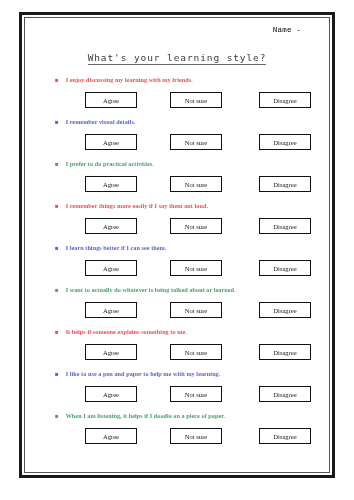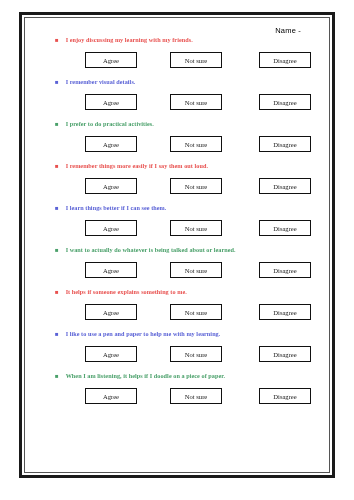--- a/index.html
+++ b/index.html
@@ -44,21 +44,21 @@
     position: absolute;
     left: 0;
     top: 0;
     right: 0;
     bottom: 0;
     padding: 8px 14px 0 14px;
     box-sizing: border-box;
   }
   .name-row {
     text-align: right;
-    font-family: Liberation Sans, sans-serif;
+    font-family: Liberation Mono, monospace;
     font-size: 7.5px;
     color: #000000;
     padding-right: 14px;
     letter-spacing: 0.2px;
   }
   .title-wrap {
     text-align: center;
     margin-top: 13px;
     margin-bottom: 10px;
   }
@@ -123,20 +123,23 @@
 </head>
 <body>
 
 <div class="page">
   <div class="frame">
     <div class="frame-inner">
       <div class="content">
 
         <div class="name-row">Name -</div>
 
+        <div class="title-wrap">
+          <span class="title">What's your learning style?</span>
+        </div>
 
         <div id="questions">
             <div class="q-block">
               <div class="q-text-row">
                 <span class="bullet q-red">■</span>
                 <span class="q-text q-red">I enjoy discussing my learning with my friends.</span>
               </div>
               <div class="options-row">
                 <div class="opt-box">Agree</div>
                 <div class="opt-gap-a"></div>

